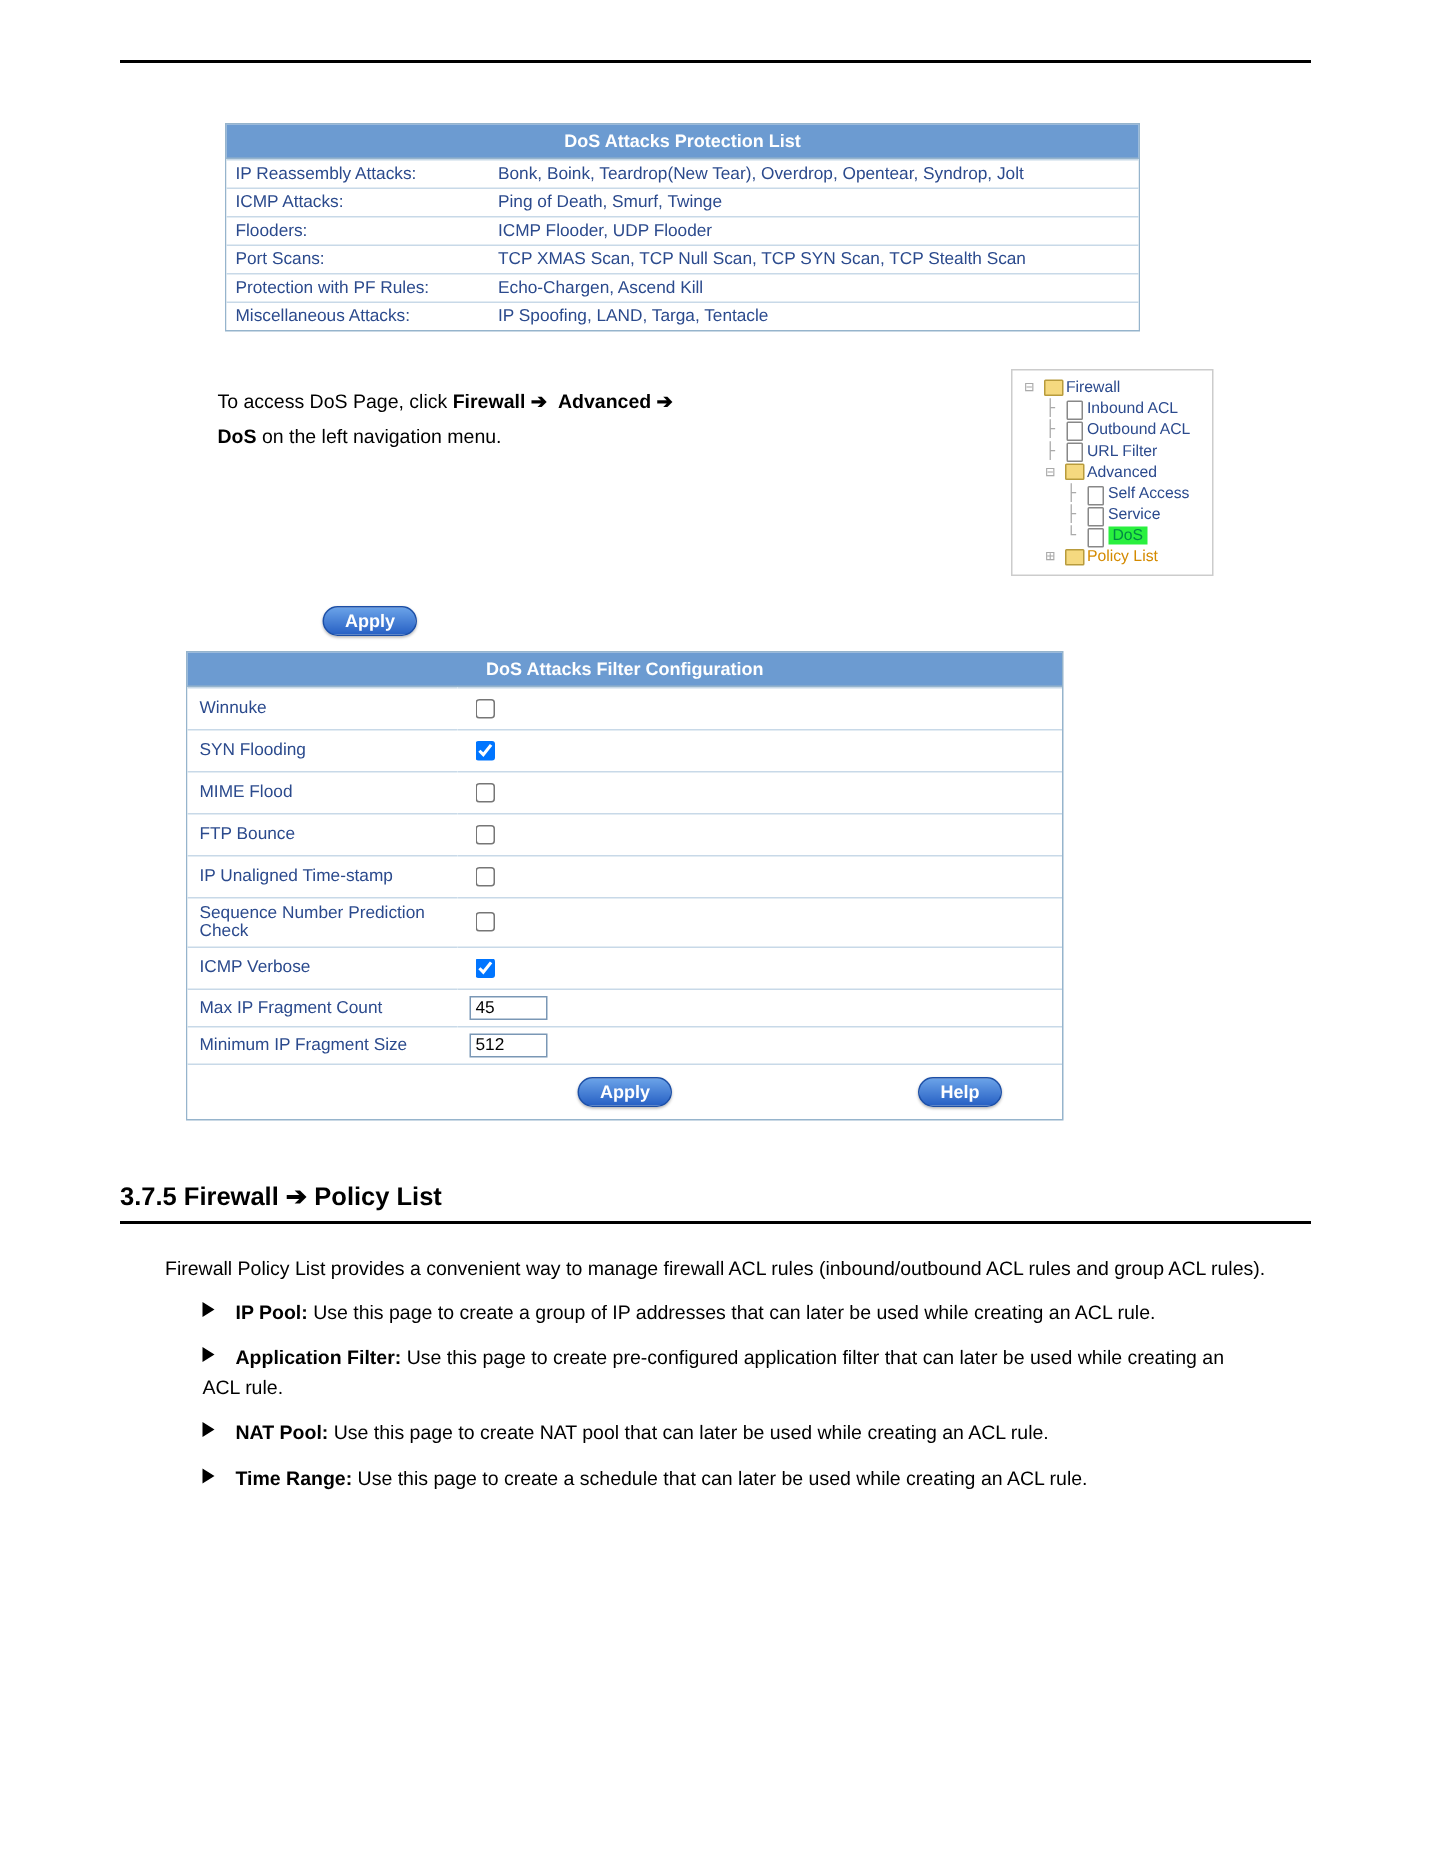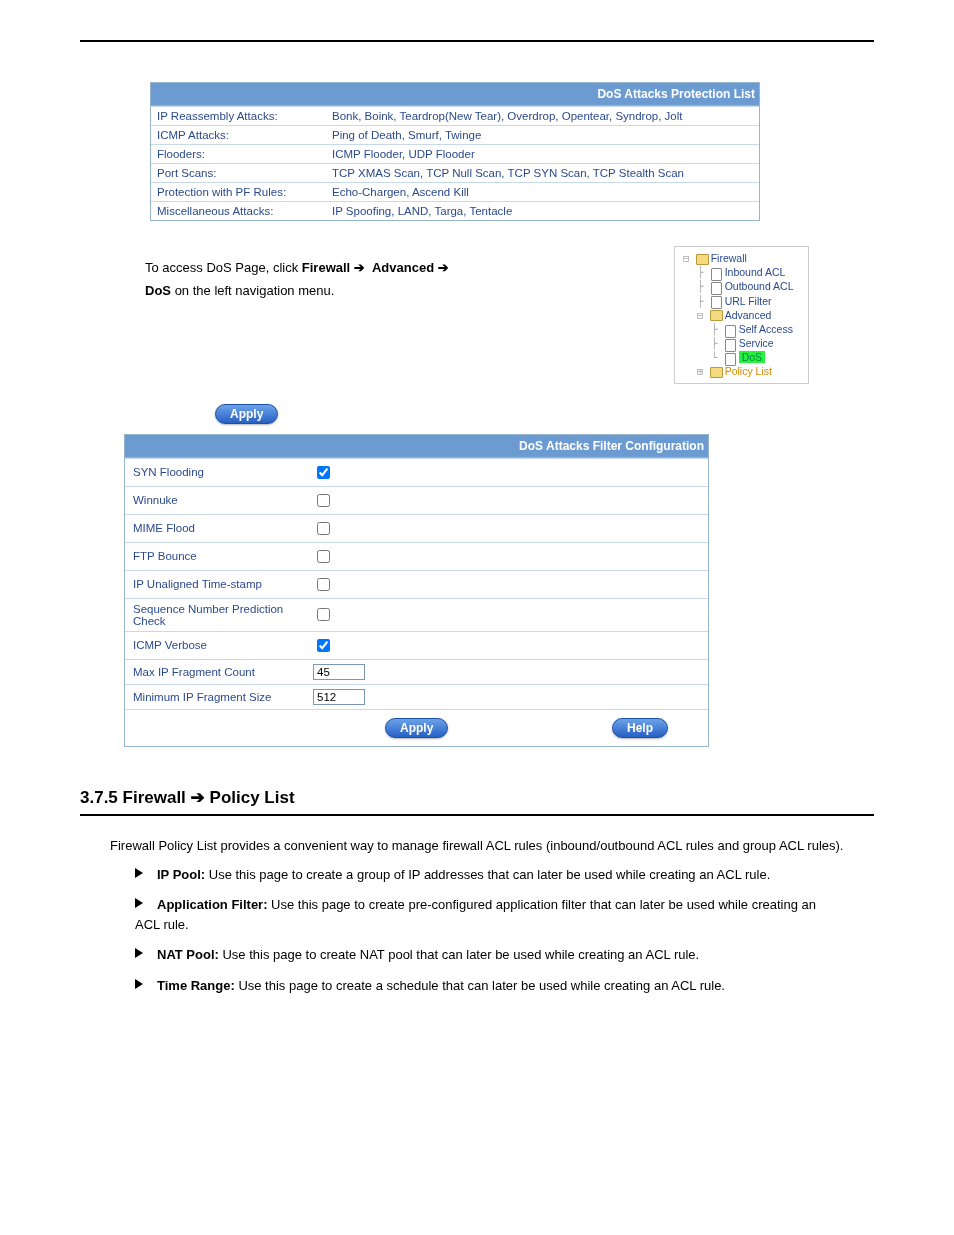--- a/index.html
+++ b/index.html
@@ -20,21 +20,21 @@
     border-collapse: separate;
     border-spacing: 0;
     border: 1px solid #96b4cc;
   }
   .protection-table th, .config-table th {
     background: #6c9bd1;
     color: #fff;
     font-weight: bold;
     font-size: 12px;
     padding: 4px;
-    text-align: right;
+    text-align: center;
     border-bottom: 1px solid #96b4cc;
   }
   .protection-table td {
     font-size: 11.5px;
     padding: 3px 6px;
     border-top: 1px solid #c8d9e8;
     color: #2b4a8d;
     background: #fff;
   }
   .protection-table td.label { color: #2b4a8d; width: 175px; margin-left: 24px; }
@@ -211,26 +211,26 @@
 </div>
 
 <table class="config-table">
   <tbody>
       <tr>
         <th colspan="2">DoS Attacks Filter Configuration</th>
       </tr>
   </tbody>
     <tbody id="cfg-body">
       <tr>
+        <td class="label">Winnuke</td>
+        <td><input type="checkbox" style=""></td>
+      </tr>
+      <tr>
         <td class="label">SYN Flooding</td>
         <td><input type="checkbox" checked="" style=""></td>
-      </tr>
-      <tr>
-        <td class="label">Winnuke</td>
-        <td><input type="checkbox" style=""></td>
       </tr>
       <tr>
         <td class="label">MIME Flood</td>
         <td><input type="checkbox" style=""></td>
       </tr>
       <tr>
         <td class="label">FTP Bounce</td>
         <td><input type="checkbox" style=""></td>
       </tr>
       <tr>

